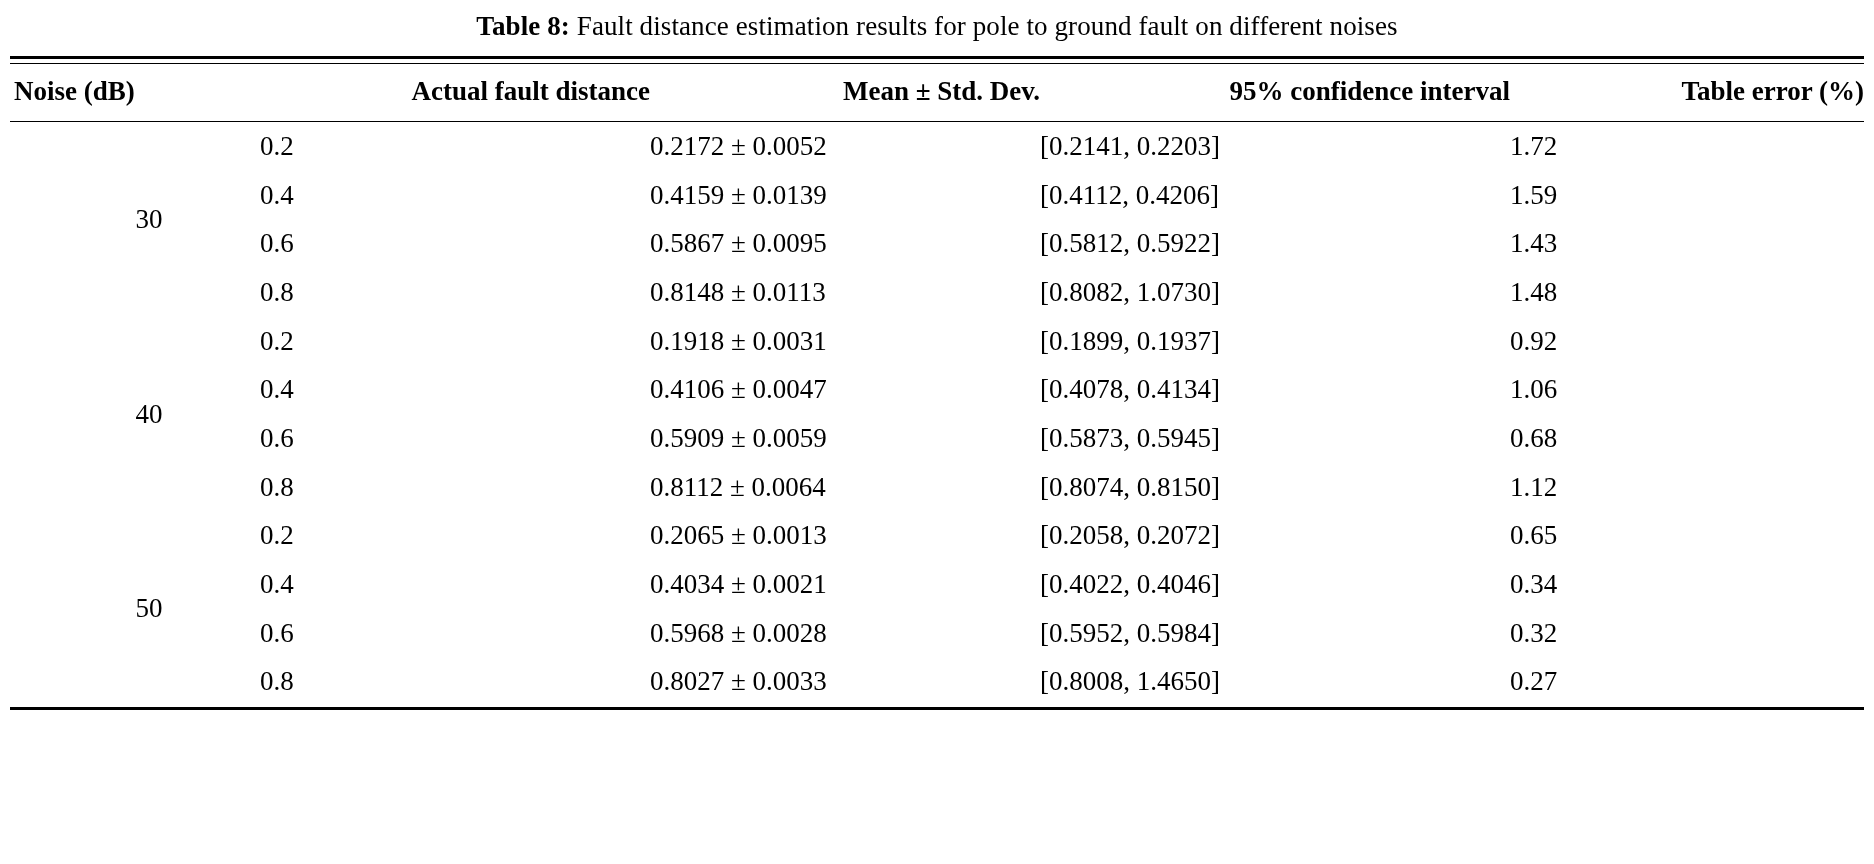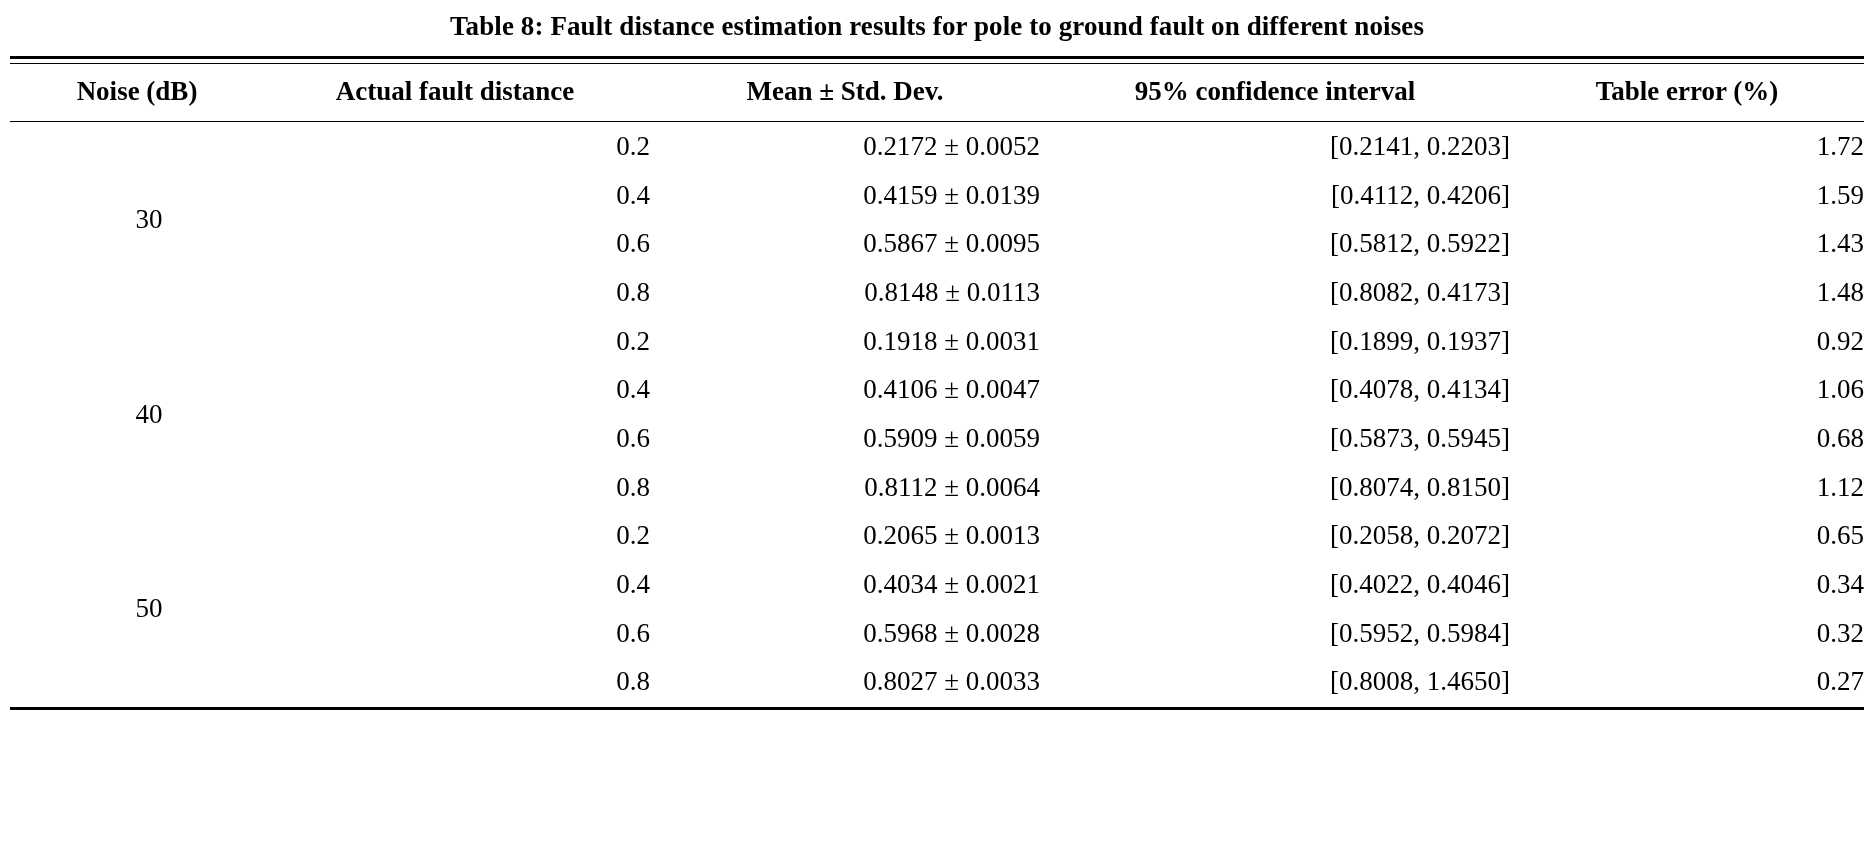--- a/index.html
+++ b/index.html
@@ -25,42 +25,42 @@
     text-align: center;
     font-size: 27px;
     line-height: 1.2;
     padding: 10px 60px 14px 60px;
     letter-spacing: 0.1px;
   }
   .caption .caption-label {
     font-weight: bold;
   }
   .caption .caption-text {
-    font-weight: bold;
+    font-weight: normal;
   }
   table.data-table {
     width: 1854px;
     border-collapse: collapse;
     table-layout: fixed;
     font-size: 27px;
   }
   thead th {
     font-weight: bold;
     font-size: 27px;
     padding: 12px 0 14px 0;
-    text-align: center;
+    text-align: right;
     border-bottom: 1.8px solid #000;
   }
   thead th.col-noise {
-    text-align: center;
+    text-align: left;
     padding-left: 4px;
     margin-left: 17px;
   }
   tbody td {
-    text-align: right;
+    text-align: left;
     padding: 9.5px 0;
     font-size: 27px;
     line-height: 1.1;
   }
   tbody td.group-label {
     text-align: center;
     padding-left: 28px;
     vertical-align: middle;
   }
   tfoot td {
@@ -131,21 +131,21 @@
       </tr>
       <tr>
         <td>0.6</td>
         <td>0.5867 ± 0.0095</td>
         <td>[0.5812, 0.5922]</td>
         <td>1.43</td>
       </tr>
       <tr>
         <td>0.8</td>
         <td>0.8148 ± 0.0113</td>
-        <td>[0.8082, 0.4173]</td>
+        <td>[0.8082, 1.0730]</td>
         <td>1.48</td>
       </tr>
 
       <tr>
         <td class="group-label" rowspan="4">40</td>
         <td>0.2</td>
         <td>0.1918 ± 0.0031</td>
         <td>[0.1899, 0.1937]</td>
         <td>0.92</td>
       </tr>

